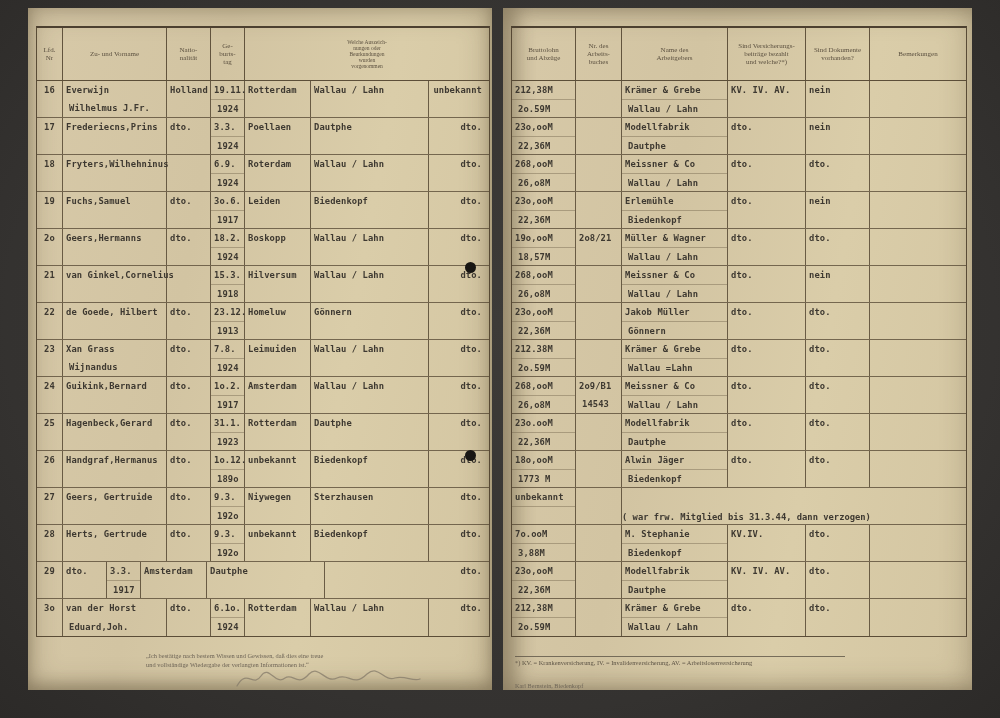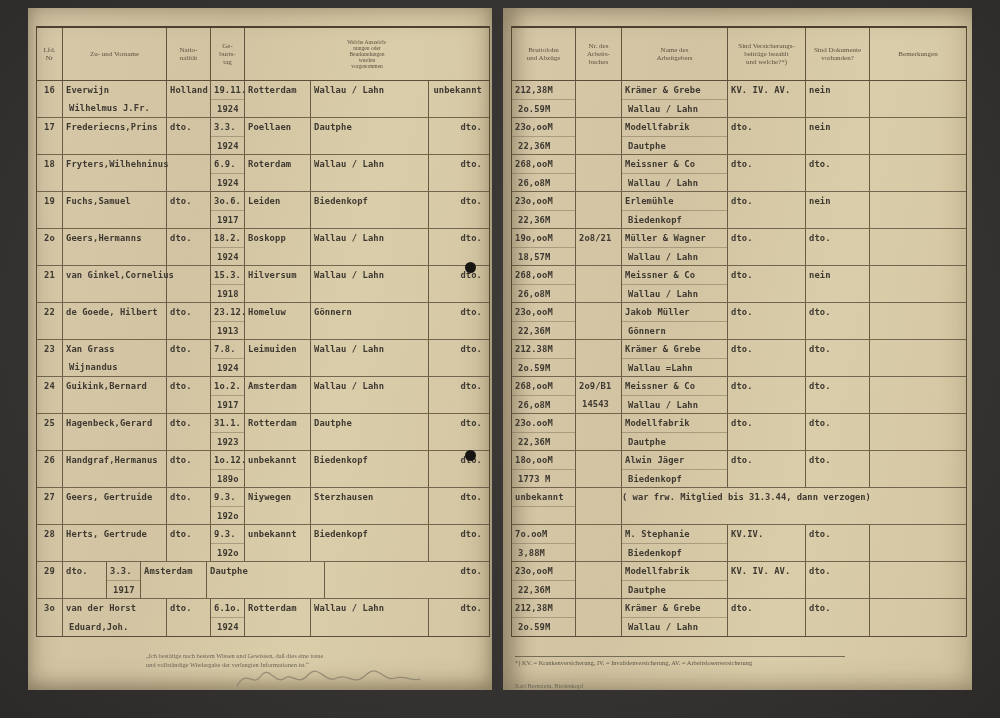--- a/index.html
+++ b/index.html
@@ -25,21 +25,21 @@
 
   .row{display:flex;height:37px;border-bottom:1px solid rgba(78,64,44,.72);box-sizing:border-box;}
   .row:last-child{border-bottom:none;justify-content:space-between;}
   .cell{display:flex;flex-direction:column;border-right:1px solid rgba(78,64,44,.8);box-sizing:border-box;}
   .l1,.l2{height:18.5px;line-height:18px;white-space:nowrap;overflow:visible;
           font-family:"DejaVu Sans Mono",monospace;font-weight:700;font-size:8.8px;
           color:#3e3931;letter-spacing:.1px;padding-left:3px;box-sizing:border-box;}
   .l1.sub{border-bottom:1px solid rgba(110,96,72,.42);}
   .l2{padding-left:6px;}
   .note-span{flex:1;display:flex;align-items:flex-start;font-family:"DejaVu Sans Mono",monospace;
-             font-weight:700;font-size:8.8px;color:#3e3931;line-height:18px;white-space:nowrap;}
+             font-weight:700;font-size:8.8px;color:#3e3931;line-height:18px;white-space:nowrap;margin-top:20px;}
 
   
   .c-nr{width:26px;} .c-name{width:104px;} .c-nat{width:44px;} .c-day{width:34px;}
   .c-place{width:66px;} .c-addr{width:118px;} .c-mark{flex:1;}
   .cell.c-mark .l1{text-align:right;padding-right:7px;}
   .cell.c-nr .l1{text-align:center;padding-left:0;}
 
   
   .c-wage{width:64px;} .c-book{width:46px;} .c-emp{width:106px;} .c-ins{width:78px;}
   .c-doc{width:64px;} .c-rem{flex:1;}

